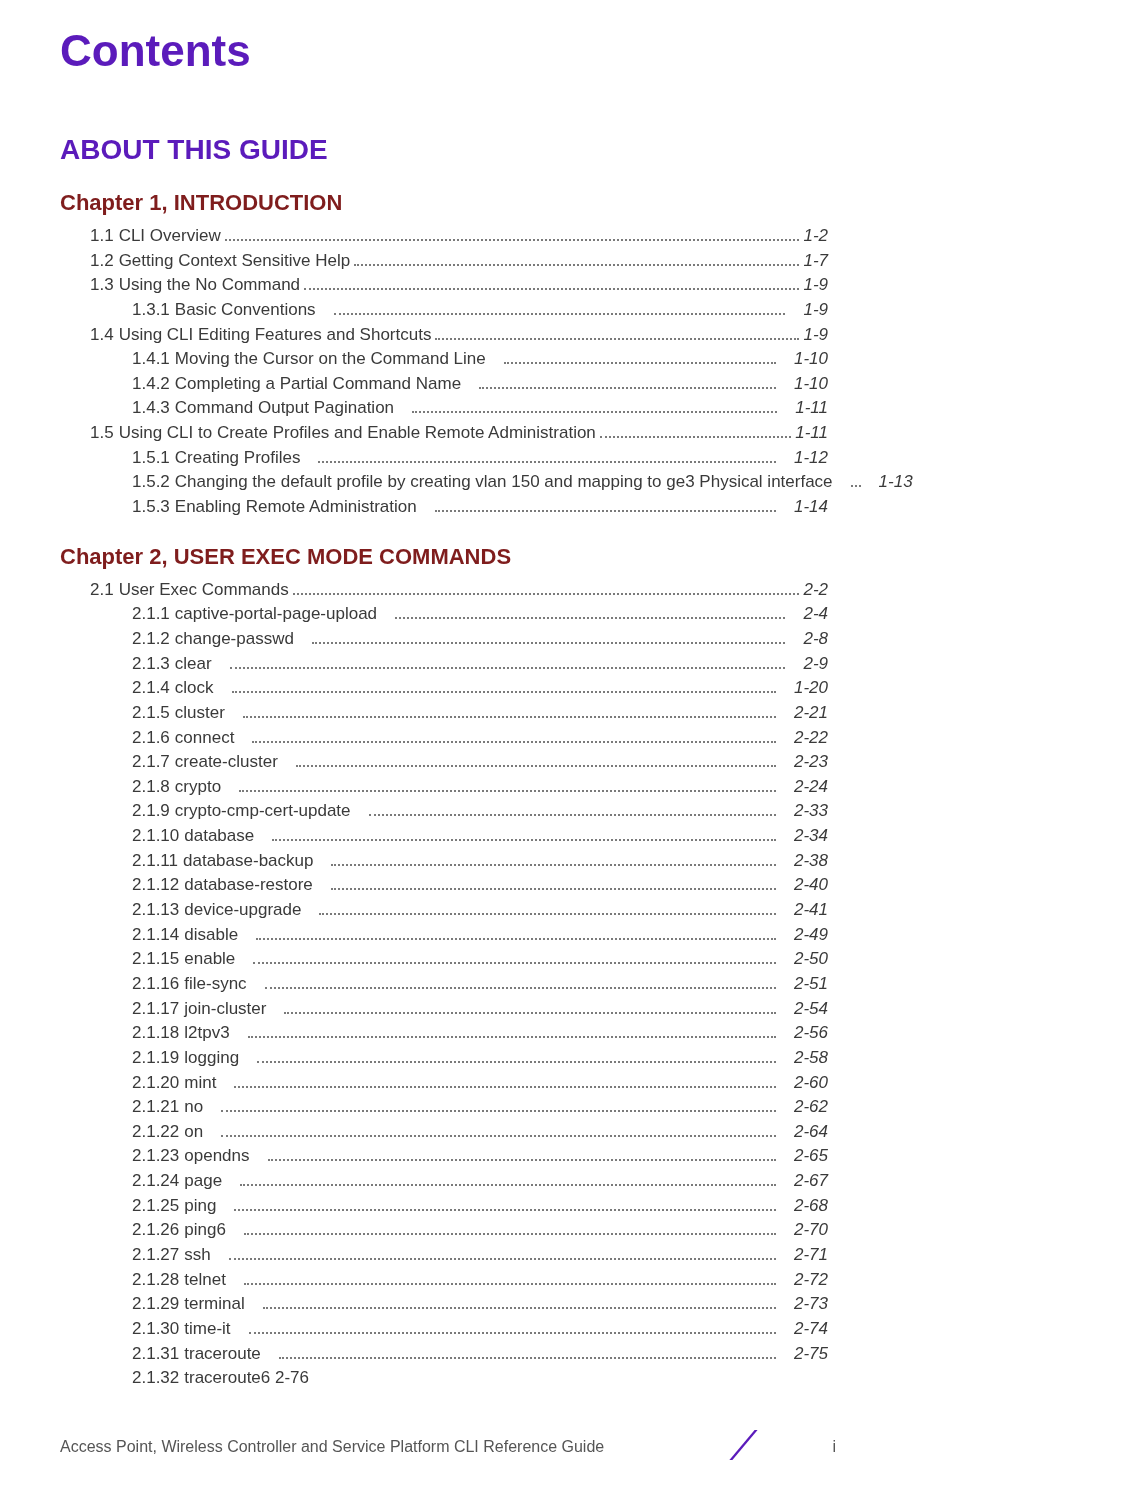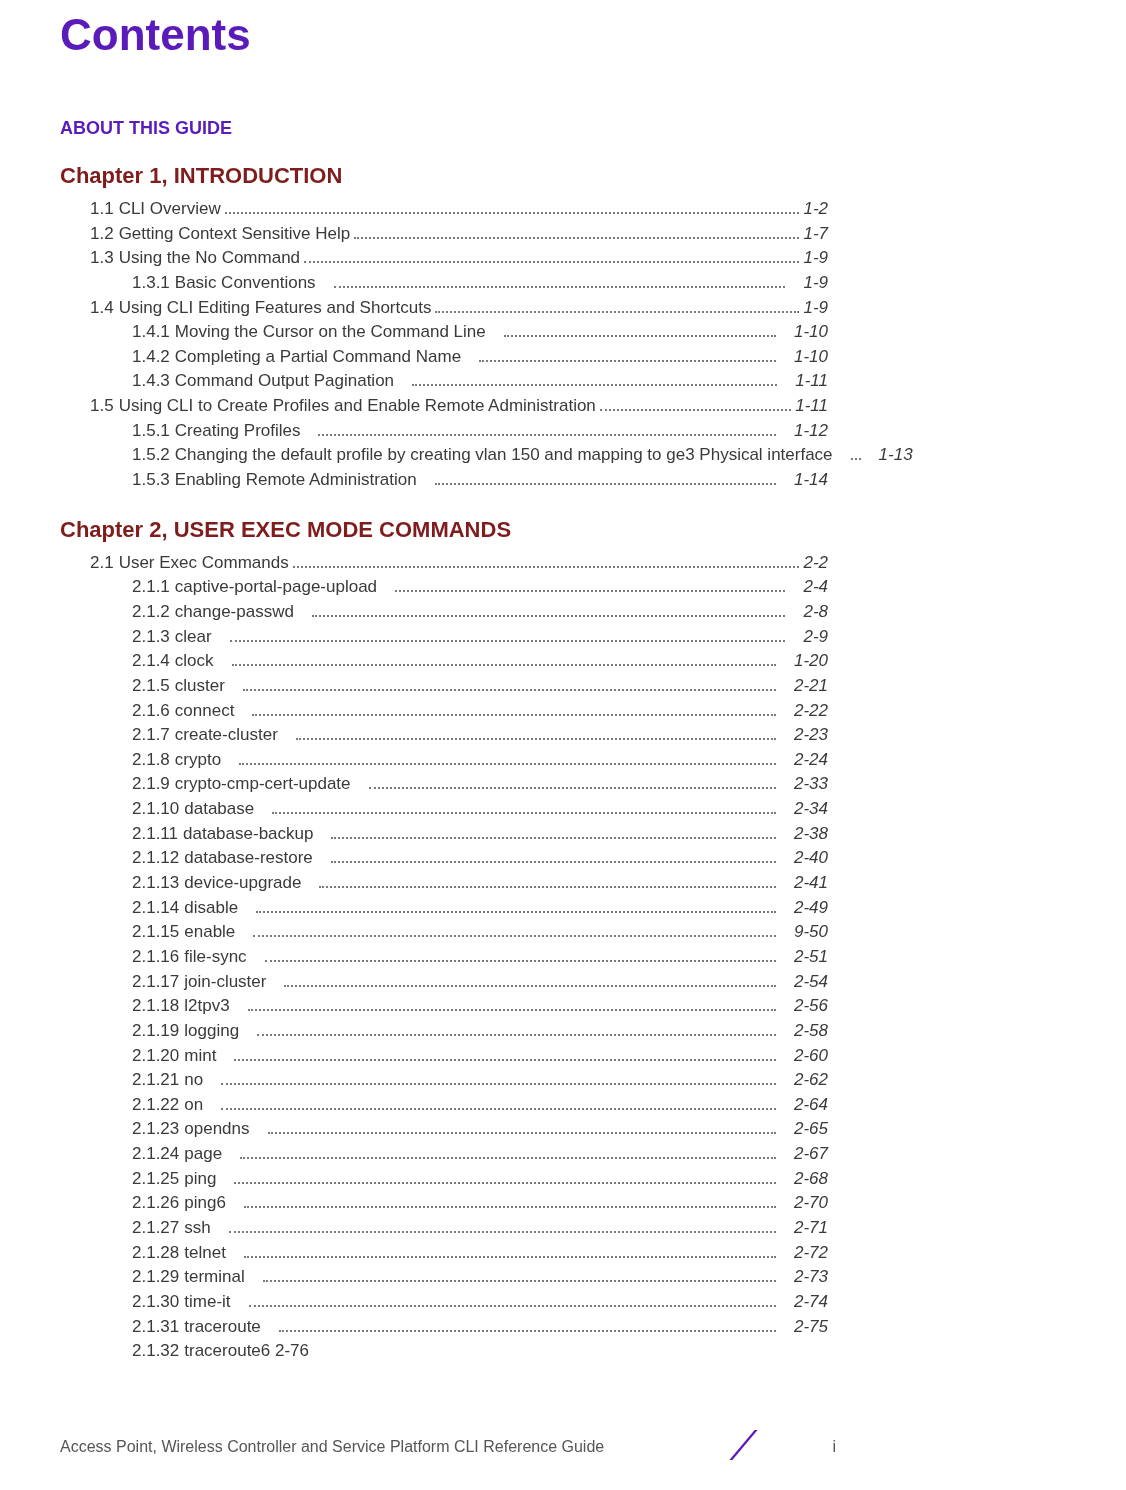--- a/index.html
+++ b/index.html
@@ -6,34 +6,34 @@
     margin: 0;
     padding: 0;
     font-family: Arial, Helvetica, sans-serif;
     background: #fff;
     color: #333;
   }
   .page {
     width: 896px;
     height: 1490px;
     box-sizing: border-box;
-    padding: 0 60px 0 60px;
+    padding: 16px 60px 0 60px;
     position: relative;
   }
   .contents-title {
     color: #5b1bbb;
     font-size: 44px;
     font-weight: 700;
     margin: 0;
     padding-top: 10px;
     padding-bottom: 10px;
   }
   .section-title {
     color: #5b1bbb;
-    font-size: 18px;
+    font-size: 28px;
     font-weight: 700;
     margin-top: 48px;
     margin-bottom: 4px;
   }
   .chapter-title {
     color: #7f1d1d;
     font-size: 22px;
     font-weight: 700;
     margin-top: 24px;
     margin-bottom: 6px;
@@ -248,21 +248,21 @@
           <span class="toc-page">2-41</span>
         </div>
         <div class="toc-row indent-1">
           <span class="toc-label"><span class="toc-num">2.1.14</span><span>disable</span></span>
           <span class="toc-dots"></span>
           <span class="toc-page">2-49</span>
         </div>
         <div class="toc-row indent-1">
           <span class="toc-label"><span class="toc-num">2.1.15</span><span>enable</span></span>
           <span class="toc-dots"></span>
-          <span class="toc-page">9-50</span>
+          <span class="toc-page">2-50</span>
         </div>
         <div class="toc-row indent-1">
           <span class="toc-label"><span class="toc-num">2.1.16</span><span>file-sync</span></span>
           <span class="toc-dots"></span>
           <span class="toc-page">2-51</span>
         </div>
         <div class="toc-row indent-1">
           <span class="toc-label"><span class="toc-num">2.1.17</span><span>join-cluster</span></span>
           <span class="toc-dots"></span>
           <span class="toc-page">2-54</span>

